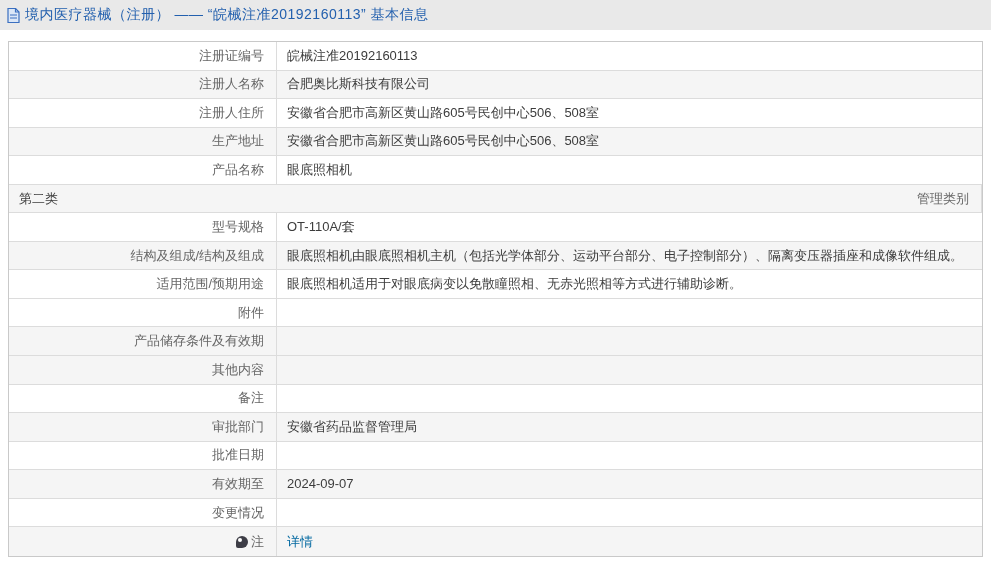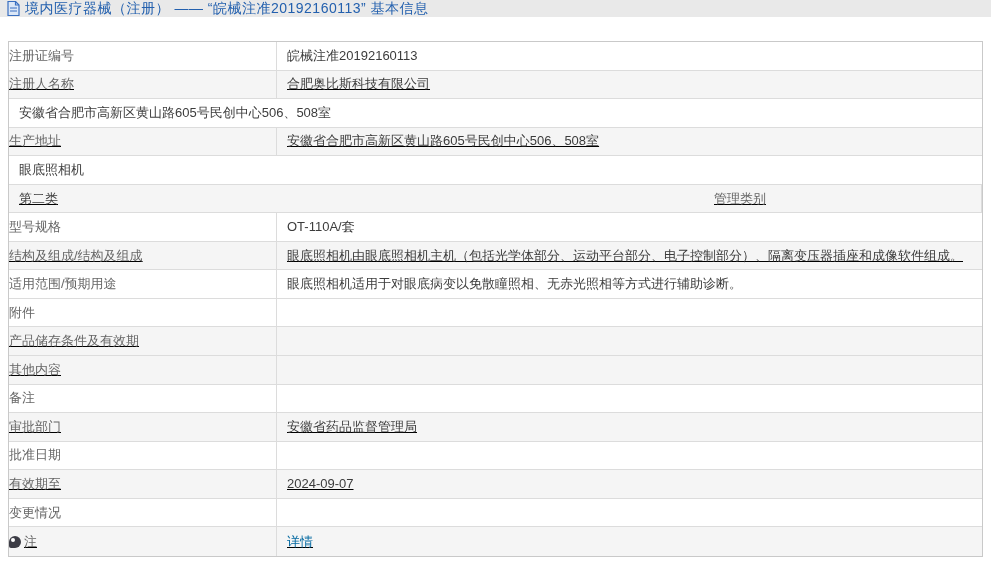--- a/index.html
+++ b/index.html
@@ -5,21 +5,21 @@
   html, body {
     margin: 0;
     padding: 0;
     width: 991px;
     height: 561px;
     background: #ffffff;
     font-family: "Liberation Sans", "DejaVu Sans", sans-serif;
     overflow: hidden;
   }
   .header-bar {
-    height: 17px;
+    height: 30px;
     background: #e9e9e9;
     display: flex;
     align-items: center;
     padding-left: 7px;
     gap: 5px;
   }
   .doc-icon { display: inline-flex; align-items: center; }
   .header-title {
     color: #2360ae;
     font-size: 14px;
@@ -35,32 +35,32 @@
     box-sizing: border-box;
   }
   .row {
     display: flex;
     height: 28.55px;
     box-sizing: border-box;
     border-bottom: 1px solid #dcdcdc;
     background: #ffffff;
   }
   .row:last-child { border-bottom: none; }
-  .row.striped { background: #f5f5f5; text-decoration: underline; }
+  .row.striped { background: #f5f5f5; }
   .cell {
     display: flex;
     align-items: center;
     font-size: 13px;
     box-sizing: border-box;
   }
   .cell.label {
     width: 268px;
     min-width: 268px;
-    justify-content: flex-start;
-    padding-right: 24px;
+    justify-content: flex-end;
+    padding-right: 12px;
     border-right: 1px solid #dcdcdc;
     color: #666666;
     gap: 3px;
   }
   .cell.value {
     flex: 1;
     padding-left: 10px;
     padding-right: 8px;
     color: #3c3c3c;
     white-space: nowrap;
@@ -112,29 +112,35 @@
       </div>
       <div class="cell value">皖械注准20192160113</div>
     </div>
     <div class="row striped">
       <div class="cell label">
         <span>注册人名称</span>
       </div>
       <div class="cell value">合肥奥比斯科技有限公司</div>
     </div>
     <div class="row">
+      <div class="cell label">
+        <span>注册人住所</span>
+      </div>
       <div class="cell value">安徽省合肥市高新区黄山路605号民创中心506、508室</div>
     </div>
     <div class="row striped">
       <div class="cell label">
         <span>生产地址</span>
       </div>
       <div class="cell value">安徽省合肥市高新区黄山路605号民创中心506、508室</div>
     </div>
     <div class="row">
+      <div class="cell label">
+        <span>产品名称</span>
+      </div>
       <div class="cell value">眼底照相机</div>
     </div>
     <div class="row striped">
       <div class="cell value">第二类</div>
       <div class="cell label">
         <span>管理类别</span>
       </div>
     </div>
     <div class="row">
       <div class="cell label">

